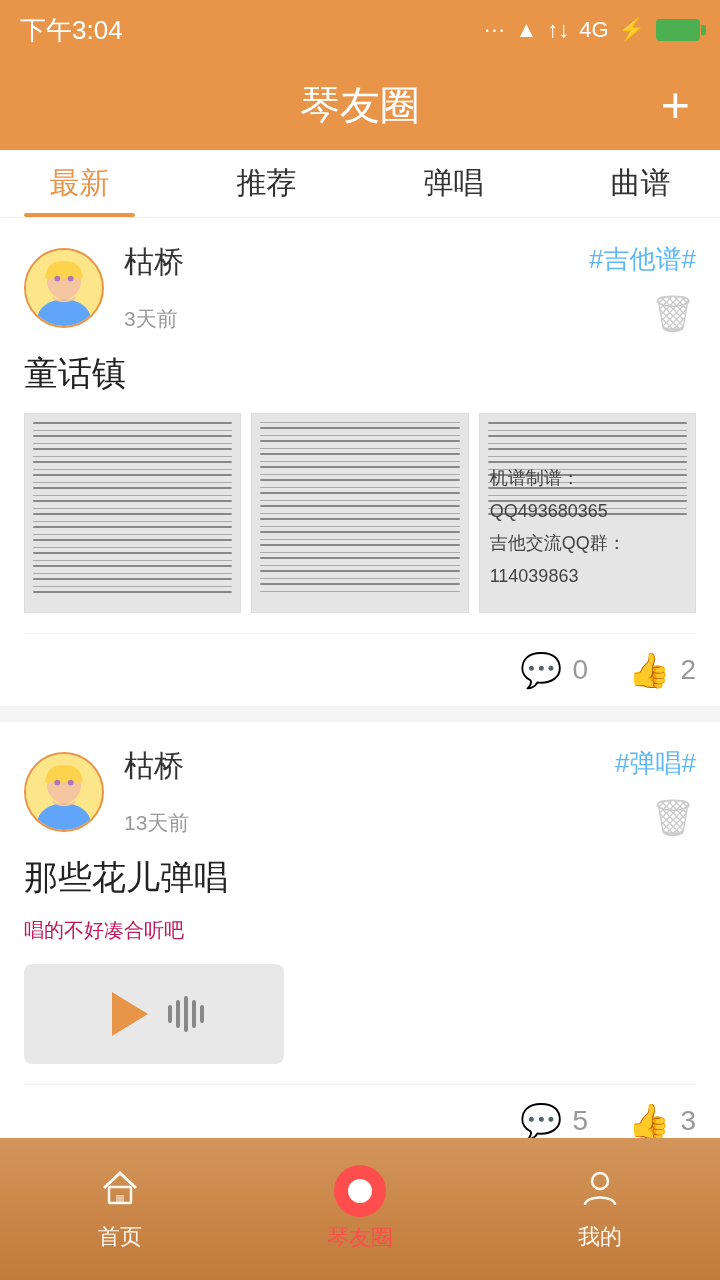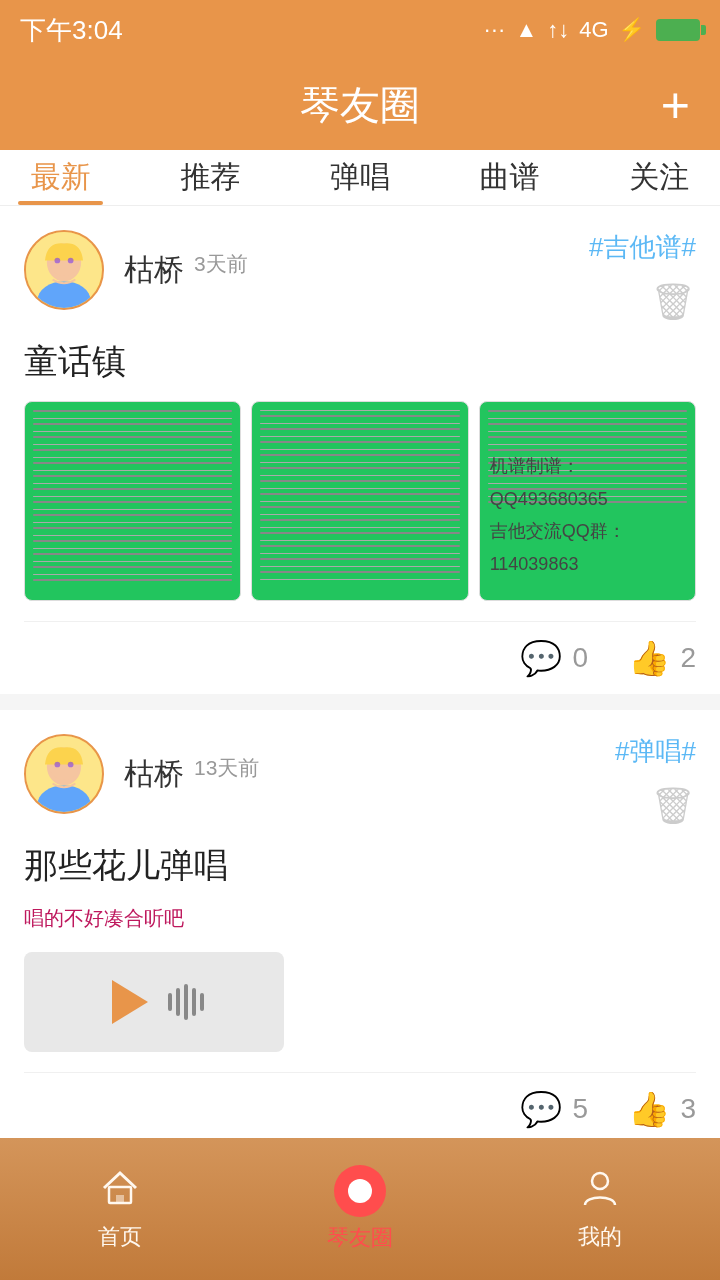--- a/index.html
+++ b/index.html
@@ -70,21 +70,21 @@
       color: white;
       font-size: 50px;
       font-weight: 300;
       line-height: 1;
     }
 
     
     .tabs {
       background: white;
       display: flex;
-      height: 56px;
+      height: 68px;
       border-bottom: 1px solid #eee;
       gap: 28px;
     }
     .tab {
       flex: 1;
       display: flex;
       align-items: center;
       justify-content: center;
       font-size: 30px;
       color: #333;
@@ -119,22 +119,22 @@
       margin-bottom: 16px;
     }
     .post-left {
       display: flex;
       align-items: center;
       gap: 20px;
     }
 
     .post-meta {
       display: flex;
-      flex-direction: row;
-      gap: 10px;
+      flex-direction: column;
+      gap: 22px;
     }
     .post-username {
       font-size: 30px;
       font-weight: 500;
       color: #333;
     }
     .post-time {
       font-size: 21px;
       color: #999;
     }
@@ -168,23 +168,23 @@
 
     
     .sheet-images {
       display: flex;
       gap: 10px;
       margin-bottom: 20px;
     }
     .sheet-img {
       flex: 1;
       height: 200px;
-      background: #22c55e;
+      background: #e5e5e5;
       border: 1px solid #ddd;
-      border-radius: 8px;
+      border-radius: 0;
       overflow: hidden;
       display: flex;
       align-items: center;
       justify-content: center;
       position: relative;
     }
     .sheet-img-lines {
       width: 100%;
       height: 100%;
       padding: 8px;
@@ -354,23 +354,20 @@
     <span>最新</span>
   </div>
   <div class="tab">
     <span>推荐</span>
   </div>
   <div class="tab">
     <span>弹唱</span>
   </div>
   <div class="tab">
     <span>曲谱</span>
-  </div>
-  <div class="tab">
-    <span>关注</span>
   </div>
 </div>
 
 <div class="content-area">
 
   <div class="post-card">
     <div class="post-header">
       <div class="post-left">
         <div class="avatar-placeholder">
           <svg viewBox="0 0 80 80" xmlns="http://www.w3.org/2000/svg">

